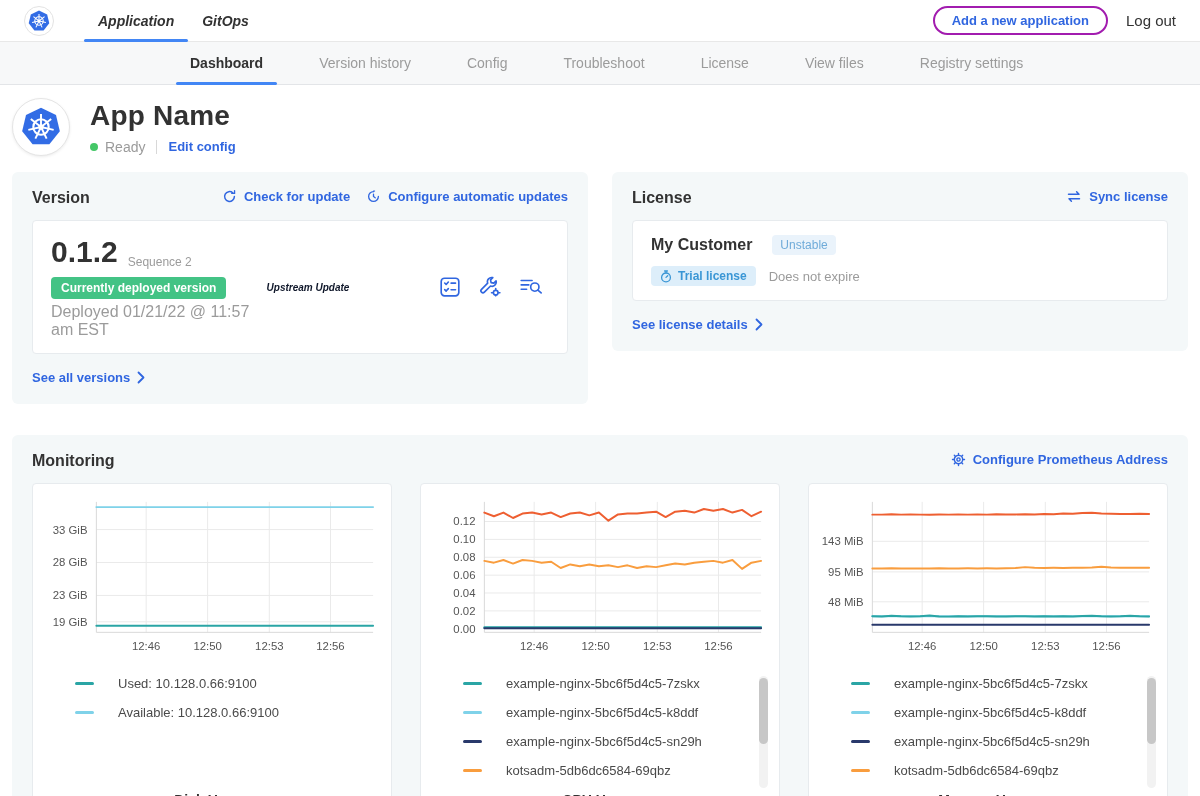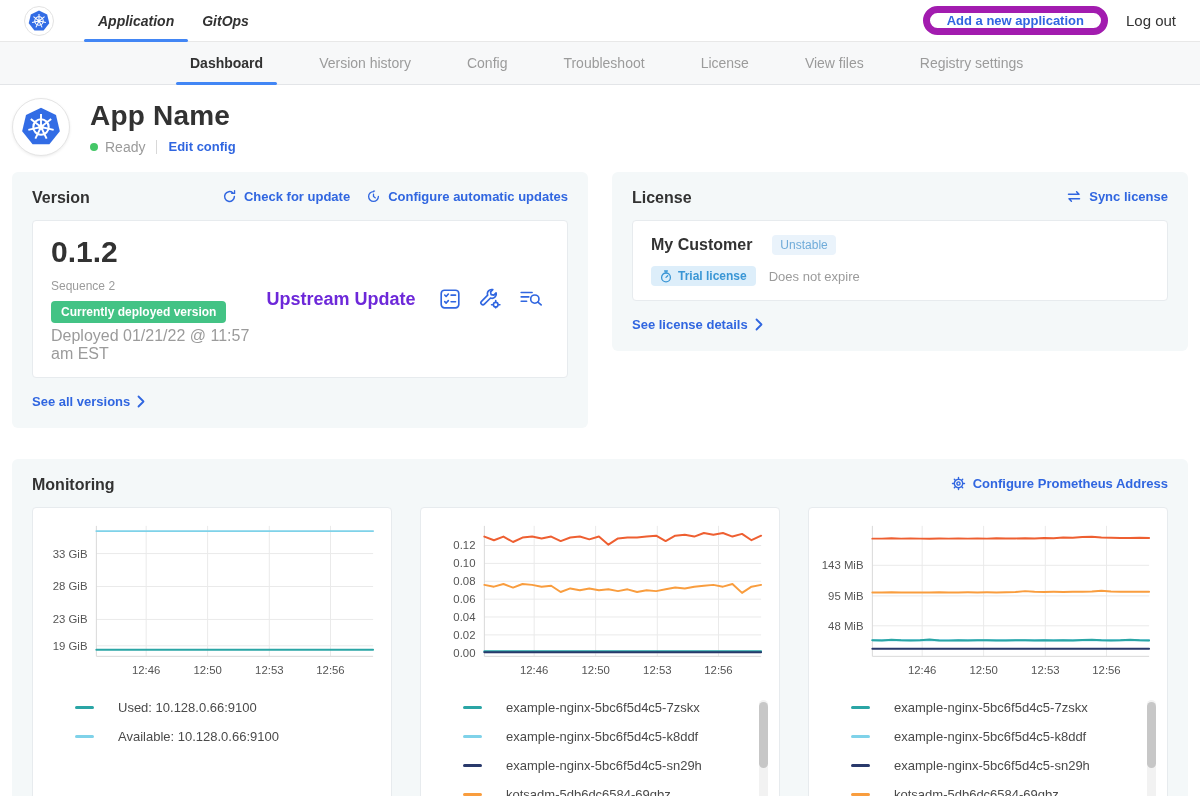--- a/index.html
+++ b/index.html
@@ -10,21 +10,21 @@
   .topnav { height:42px; display:flex; align-items:center; padding:0 24px;
     border-bottom:1px solid #e8e8e8; background:#fff; }
   .logo-sm { width:30px; height:30px; border-radius:50%; background:#fff;
     border:1px solid #e3e3e3; display:flex; align-items:center; justify-content:center; }
   .topnav-tabs { display:flex; margin-left:30px; height:100%; }
   .topnav-tab { font-size:14px; font-weight:700; color:#323232; padding:0 14px;
     display:flex; align-items:center; position:relative; cursor:pointer; height:100%;font-style:italic; }
   .topnav-tab.active::after { content:""; position:absolute; left:0; right:0; bottom:-1px;
     height:3px; background:var(--underline-blue); border-radius:2px; }
   .topnav-right { margin-left:auto; display:flex; align-items:center; gap:18px; }
-  .pill-btn { border:7px solid #a21caf; color:var(--accent-blue); background:#fff;
+  .pill-btn { border:2px solid #a21caf; color:var(--accent-blue); background:#fff;
     border-radius:15px; height:29px; padding:0 17px; font-size:13px; font-weight:700;
     font-family:inherit; cursor:pointer; }
   .logout { font-size:15px; color:#323232; cursor:pointer; }
 
   
   .subnav { height:43px; background:#f7f8f9; border-bottom:1px solid #e3e5e8;
     display:flex; align-items:stretch; padding-left:176px; }
   .subnav-tab { font-size:14px; color:#9b9b9b; display:flex; align-items:center;
     padding:0 14px; margin-right:28px; position:relative; cursor:pointer; }
   .subnav-tab.active { color:#323232; font-weight:700; }
@@ -49,27 +49,27 @@
     align-items:start; }
   .card { background:var(--card-bg); border-radius:6px; padding:17px 20px 18px; }
   .card-head { display:flex; align-items:flex-start; justify-content:space-between; margin-bottom:13px; }
   .card-title { font-size:16px; font-weight:700; }
   .card-actions { display:flex; gap:16px; }
   .panel { background:#fff; border:1px solid #e7ebee; border-radius:4px; padding:14px 18px; }
 
   
   .version-panel { display:flex; align-items:center; }
   .v-left { flex:1.25; }
-  .v-num-row { display:flex; align-items:flex-start; gap:10px;flex-direction:column; }
+  .v-num-row { display:flex; align-items:flex-end; gap:10px; }
   .v-num { font-size:30px; font-weight:700; }
   .v-seq { font-size:12px; color:#9b9b9b; }
   .badge-green { display:inline-block; margin-top:8px; background:var(--badge-green);
     color:#fff; font-size:12px; font-weight:700; padding:4px 10px; border-radius:4px; }
   .v-deployed { margin-top:4px; font-size:16px; color:#9b9b9b; }
-  .v-mid { flex:1; font-size:18px; font-weight:700; color:#6d28d9; }
+  .v-mid { flex:1; font-size:10px; font-weight:700; color:#0f172a;font-style:italic; }
   .v-icons { display:flex; gap:18px; color:var(--accent-blue); padding-right:6px; }
   .v-icons svg { cursor:pointer; }
   .card-footer-link { margin-top:14px; }
 
   
   .lic-row1 { display:flex; align-items:center; gap:20px; }
   .lic-name { font-size:16px; font-weight:700; }
   .badge-unstable { background:#eaf3fb; color:var(--unstable-text); font-size:12px;
     padding:3px 8px; border-radius:4px; }
   .lic-row2 { display:flex; align-items:center; gap:13px; margin-top:11px; }

